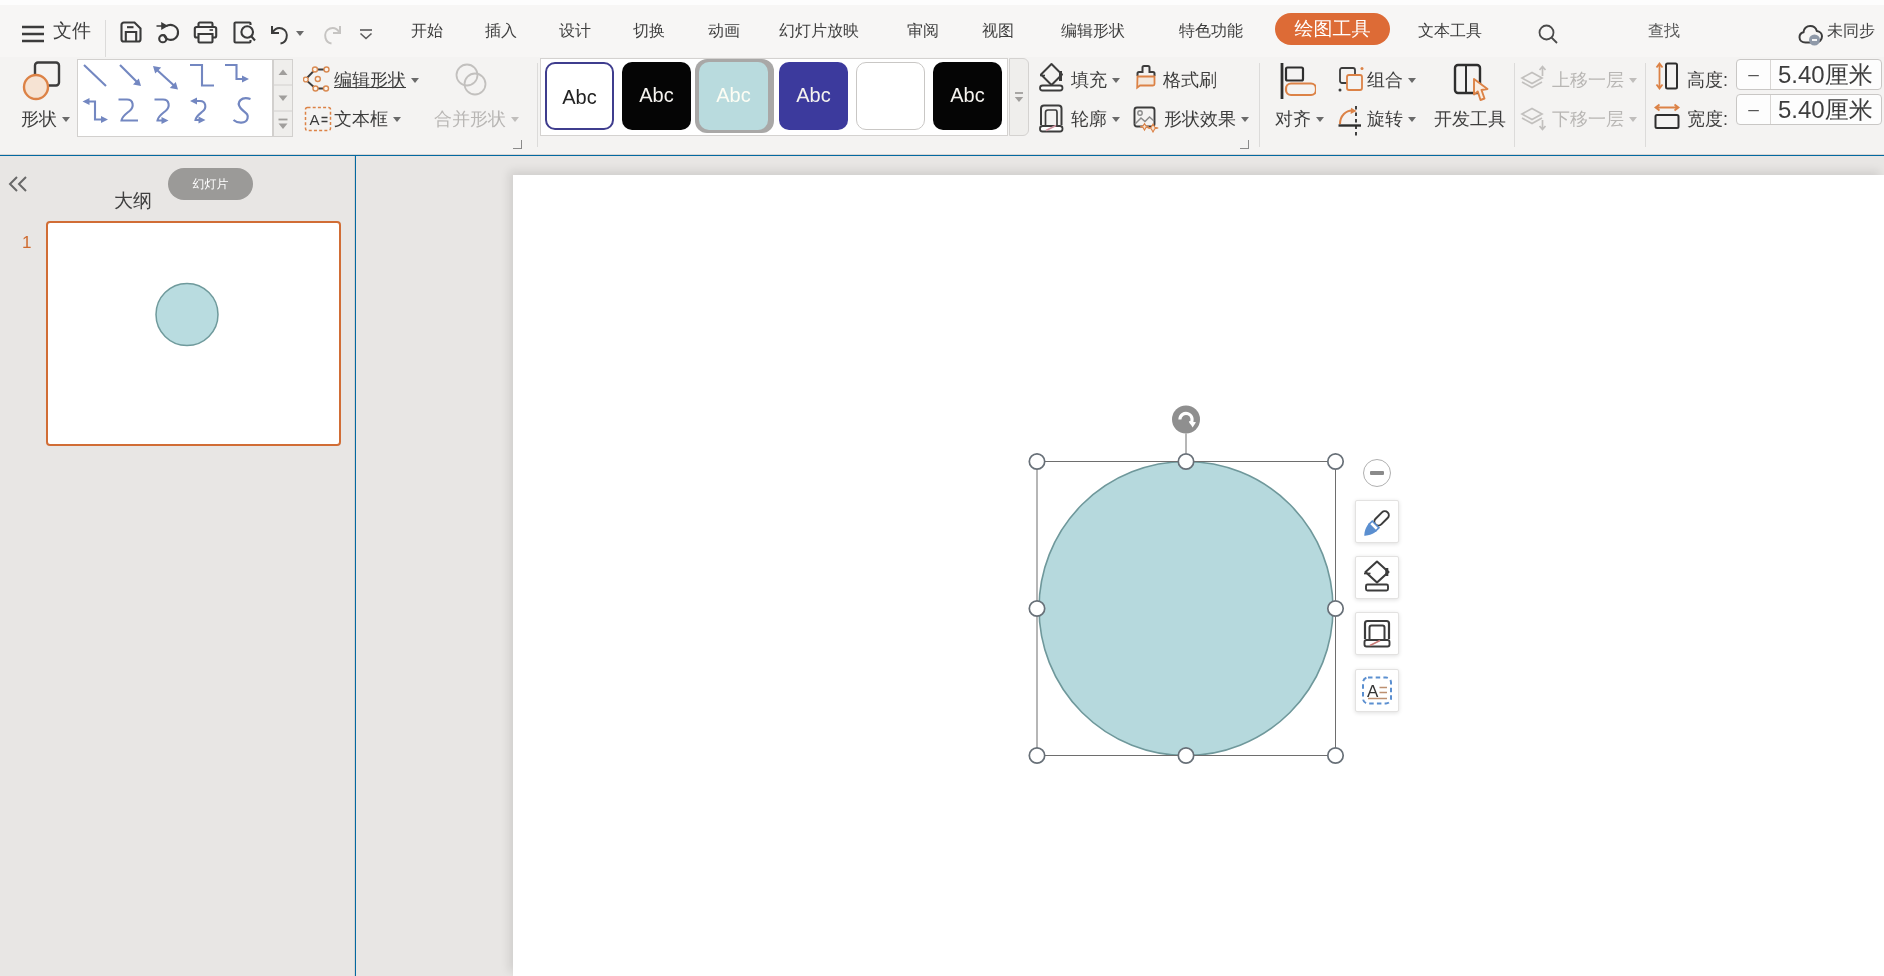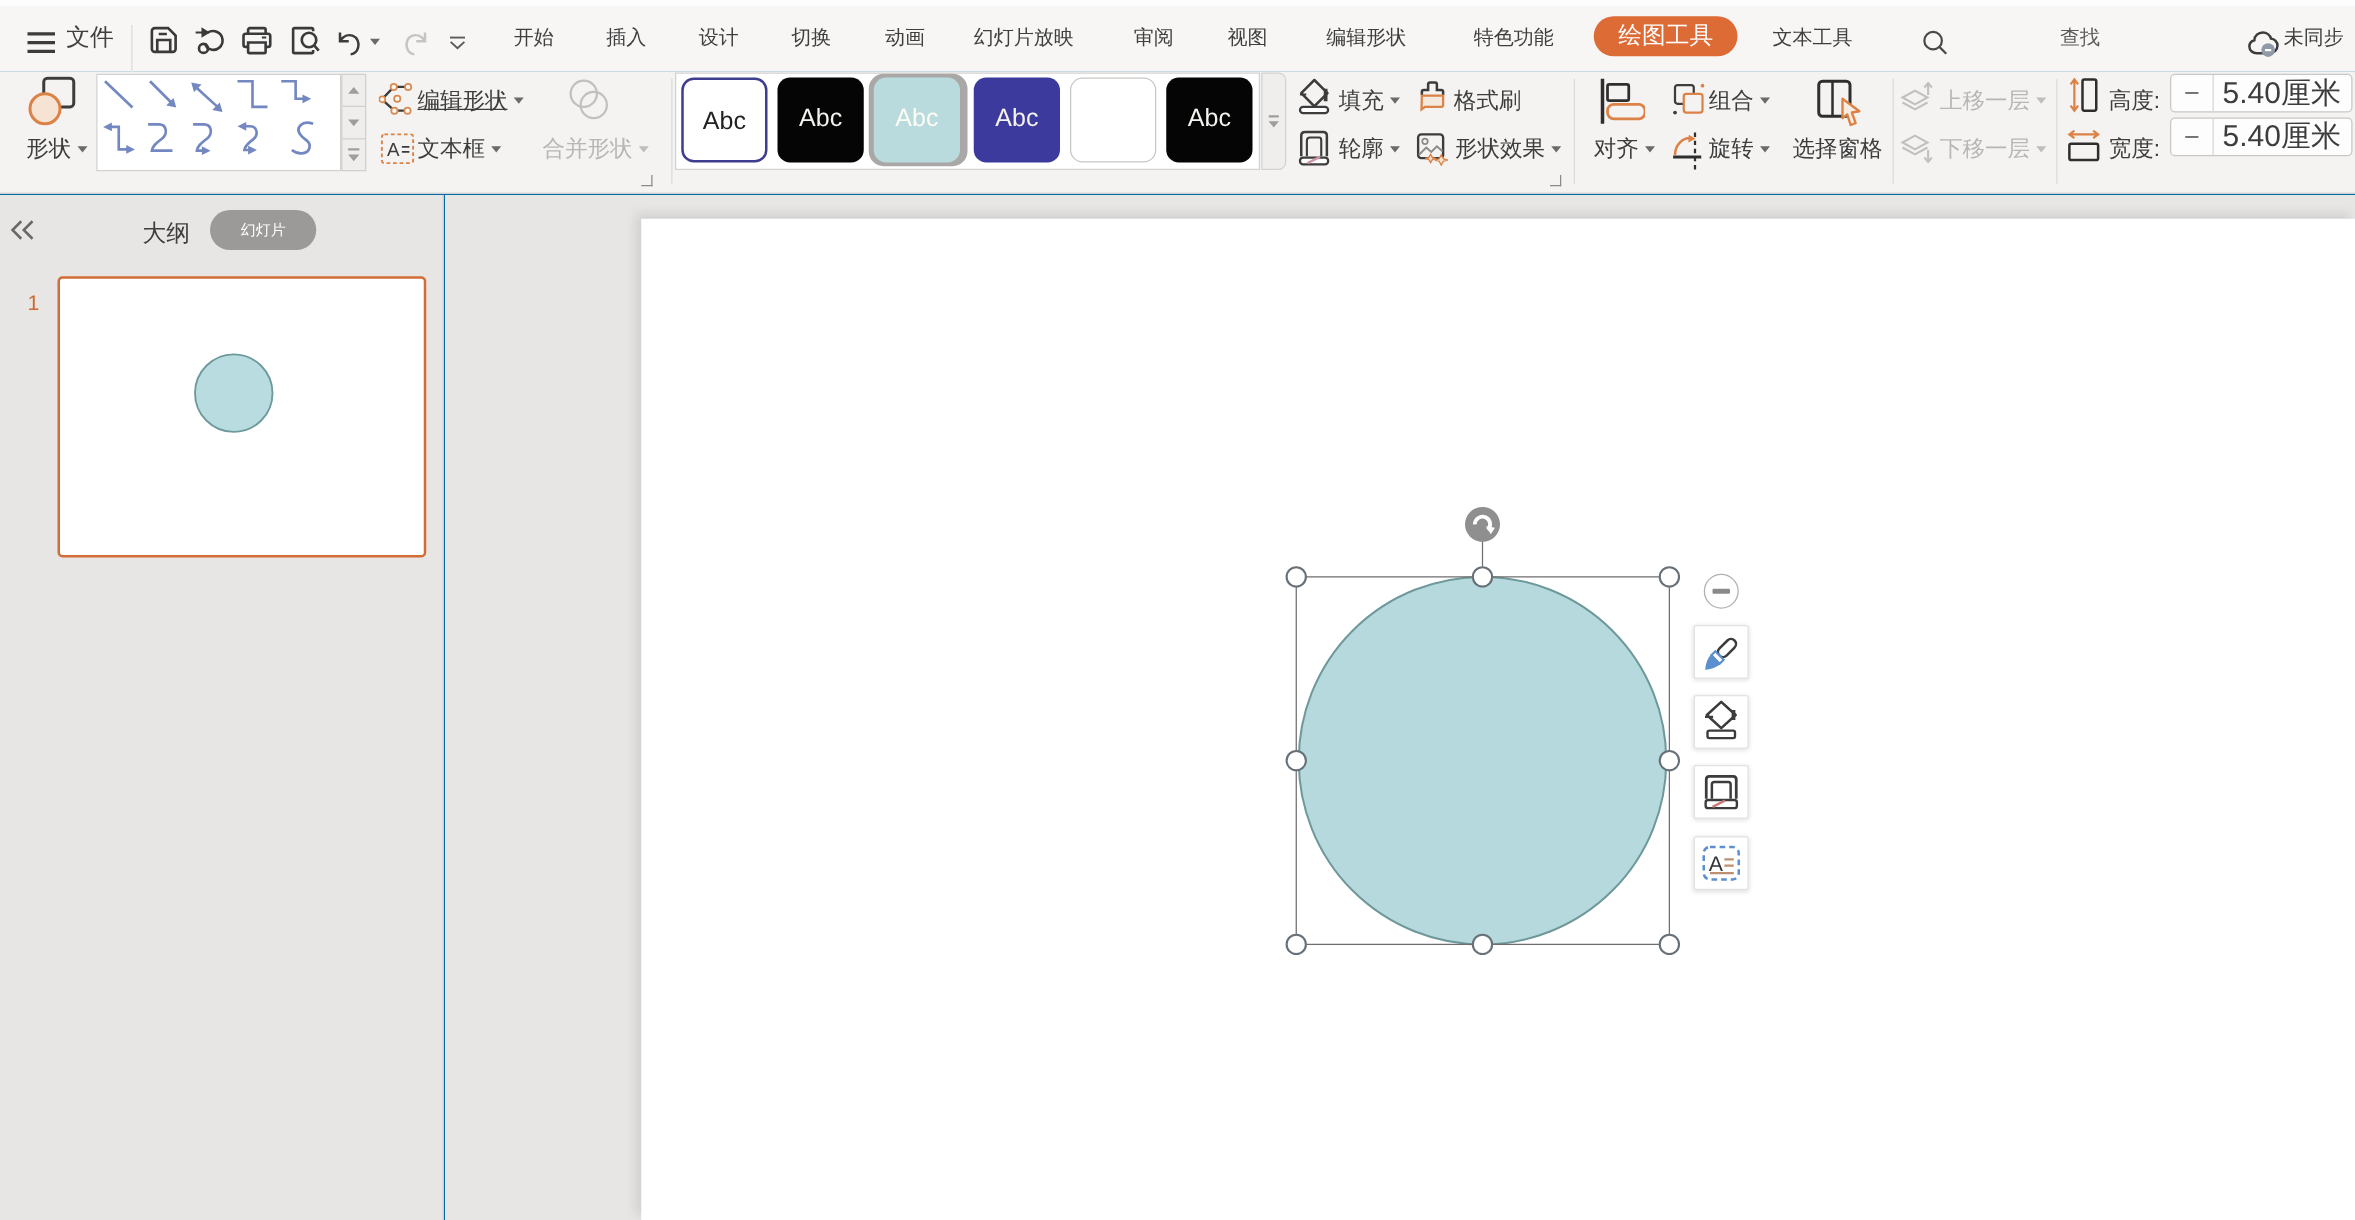--- a/index.html
+++ b/index.html
@@ -244,21 +244,21 @@
       <path d="M1.5 22.5 H24" stroke="#2e2e2e" stroke-width="2.4"></path>
       <path d="M19 3 V33" stroke="#2e2e2e" stroke-width="1.8" stroke-dasharray="3.5 3"></path>
     </svg>
     <div class="rl" style="left:1367px;top:50px;">旋转<span class="arr"></span></div>
 
     <svg class="abs" style="left:1452px;top:5px" width="40" height="40" viewBox="0 0 40 40">
       <rect x="3" y="3" width="25" height="28" rx="3" fill="none" stroke="#2e2e2e" stroke-width="2.4"></rect>
       <path d="M14 3 V31" stroke="#2e2e2e" stroke-width="2"></path>
       <path d="M22 17 L35.5 27 L29.5 28 L32.5 36.5 L28.5 38 L25.8 29.5 L22 32.5 Z" fill="#f9ede2" stroke="#dc8246" stroke-width="1.9" stroke-linejoin="round"></path>
     </svg>
-    <div class="rl" style="left:1434px;top:50px;">选择窗格</div>
+    <div class="rl" style="left:1434px;top:50px;">开发工具</div>
     <div class="vsep" style="left:1514px;top:6px;height:84px;"></div>
 
     <svg class="abs" style="left:1519px;top:8px" width="28" height="26" viewBox="0 0 28 26">
       <path d="M3 13 L13 7.5 L23 13 L13 18.5 Z" fill="none" stroke="#c2c0be" stroke-width="1.7"></path>
       <path d="M3 17 L13 22.5 L23 17" fill="none" stroke="#c2c0be" stroke-width="1.7"></path>
       <path d="M23.5 11 V2 M20.5 5 L23.5 1.5 L26.5 5" fill="none" stroke="#c2c0be" stroke-width="1.7"></path>
     </svg>
     <div class="rl gray" style="left:1552px;top:11px;">上移一层<span class="arr g"></span></div>
     <svg class="abs" style="left:1519px;top:48px" width="28" height="26" viewBox="0 0 28 26">
       <path d="M3 9 L13 3.5 L23 9 L13 14.5 Z" fill="none" stroke="#c2c0be" stroke-width="1.7"></path>
@@ -286,21 +286,21 @@
     <div class="spin" style="top:37px;">
         <span class="minus">–</span>
         <span class="val">5.40厘米</span>
       </div>
   </div>
 
   <div id="panel">
     <svg class="abs" style="left:8px;top:20px" width="20" height="16" viewBox="0 0 20 16">
       <path d="M9 1 L2 8 L9 15 M18 1 L11 8 L18 15" fill="none" stroke="#686868" stroke-width="2"></path>
     </svg>
-    <div class="abs" style="left:114px;top:18px;font-size:19px;color:#3f3f3f;">大纲</div>
+    <div class="abs" style="left:114px;top:32px;font-size:19px;color:#3f3f3f;">大纲</div>
     <div class="abs" style="left:168px;top:12px;width:85px;height:32px;border-radius:16px;background:#9b9a98;color:#fff;font-size:12px;text-align:center;line-height:32px;">幻灯片</div>
     <div class="abs" style="left:22px;top:77px;font-size:17px;color:#cf6a2e;">1</div>
     <div class="abs" style="left:46px;top:65px;width:295px;height:225px;background:#fff;border:2.5px solid #d16d35;border-radius:4px;">
       <svg width="290" height="220" viewBox="0 0 290 220">
         <circle cx="139" cy="91.5" r="31" fill="#b9dce0" stroke="#6f9a9c" stroke-width="1.5"></circle>
       </svg>
     </div>
   </div>
 
   <div id="canvas">

